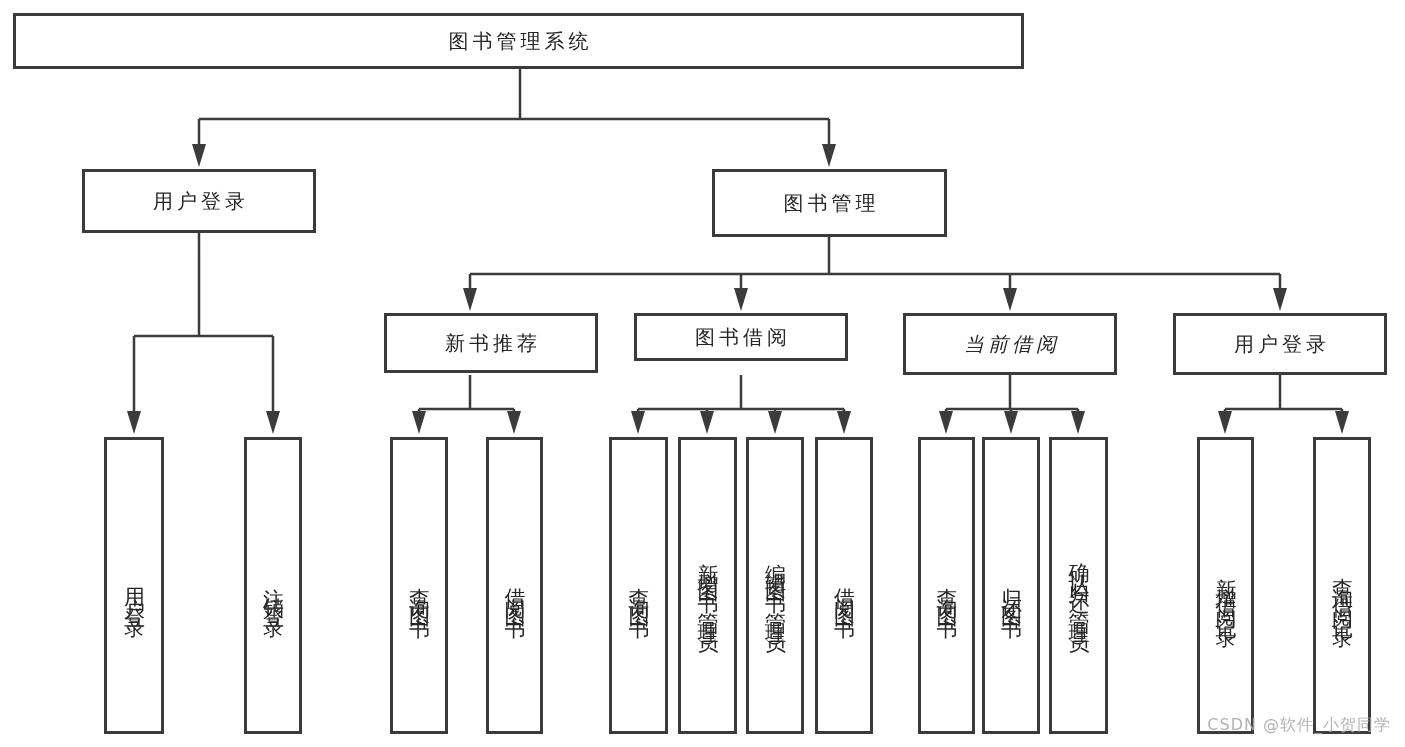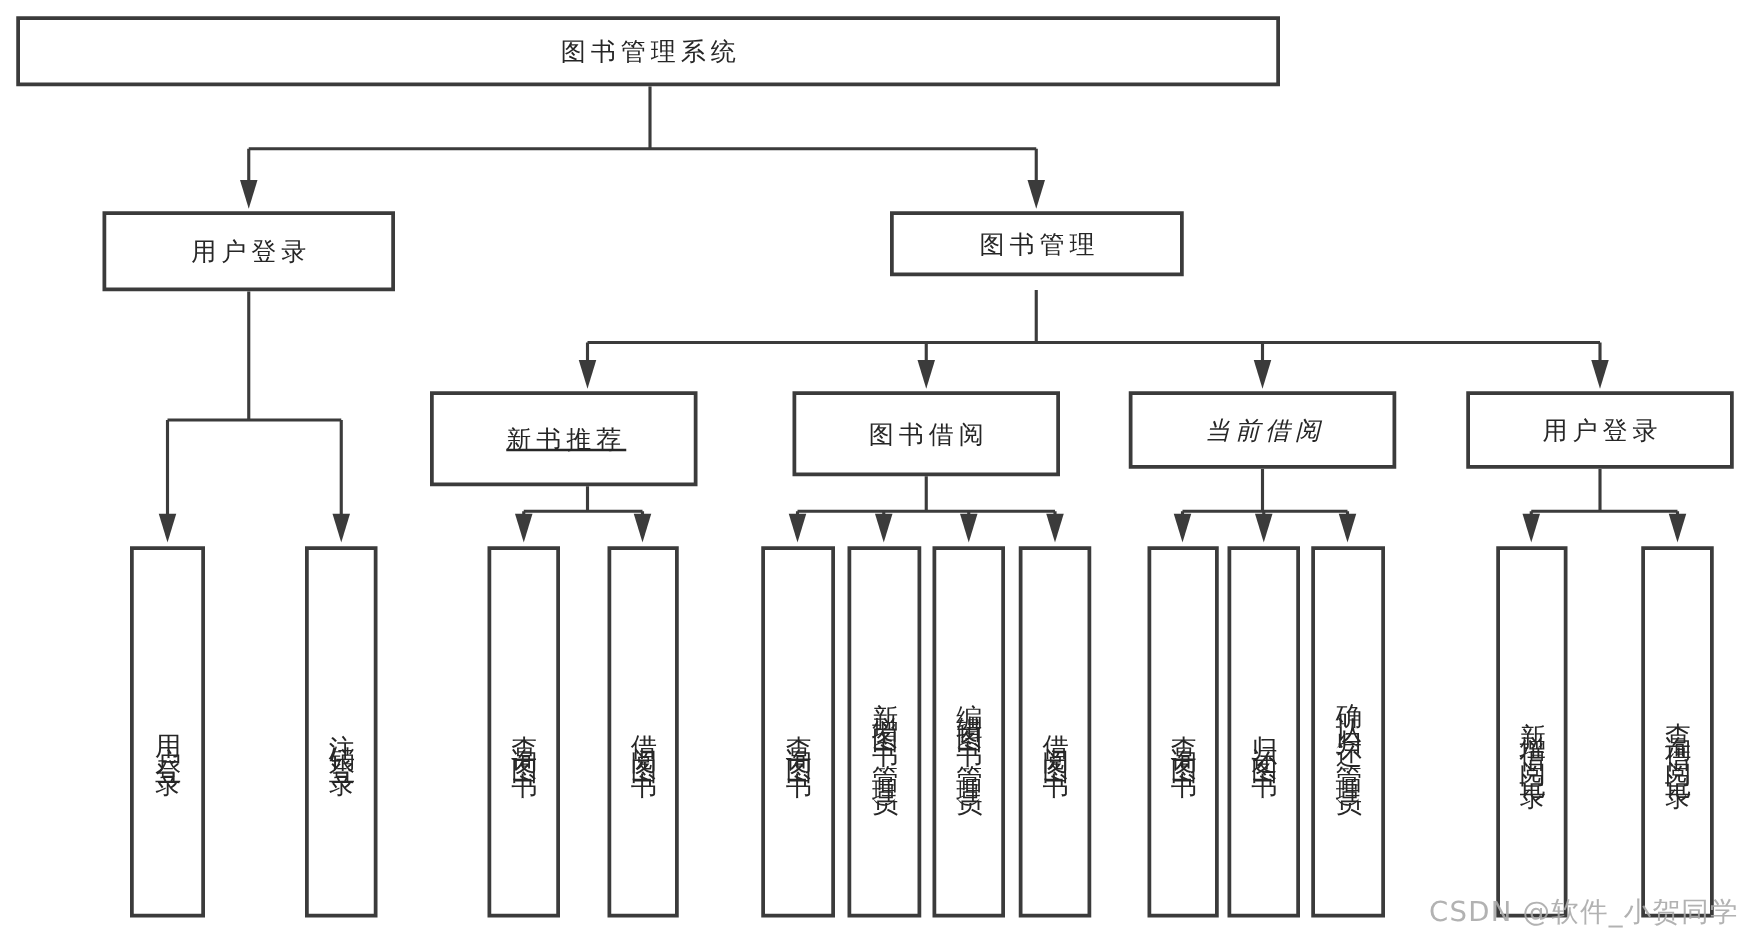--- a/index.html
+++ b/index.html
@@ -20,21 +20,21 @@
   }
   .vtext{
     writing-mode:vertical-rl;text-orientation:mixed;
     font-size:21px;letter-spacing:10px;margin-bottom:-10px;
     white-space:nowrap;color:#262626;line-height:1;
   }
   .connectors{position:absolute;left:0;top:0;width:1405px;height:747px;pointer-events:none;}
   .connectors path{stroke:#3b3b3b;stroke-width:2.5;fill:none;}
   .connectors polygon{fill:#3b3b3b;stroke:none;}
   .watermark{
-    position:absolute;top:715px;right:14px;font-size:22px;letter-spacing:1px;
+    position:absolute;top:715px;right:14px;font-size:16px;letter-spacing:1px;
     color:rgba(170,170,170,0.9);z-index:5;white-space:nowrap;
   }
 </style>
 </head>
 <body>
 
 <div class="stage">
 
   <svg class="connectors" width="1405" height="747" viewBox="0 0 1405 747" aria-hidden="true">
     <path d="
@@ -68,28 +68,28 @@
     </g>
   </svg>
 
   <div class="box" style="left:13px;top:13px;width:1011px;height:56px;">
     <span class="hlabel">图书管理系统</span>
   </div>
 
   <div class="box" style="left:82px;top:169px;width:234px;height:64px;">
     <span class="hlabel">用户登录</span>
   </div>
-  <div class="box" style="left:712px;top:169px;width:235px;height:52px;">
+  <div class="box" style="left:712px;top:169px;width:235px;height:68px;">
     <span class="hlabel">图书管理</span>
   </div>
 
-  <div class="box" style="left:344px;top:313px;width:214px;height:76px;text-decoration:underline;">
+  <div class="box" style="left:384px;top:313px;width:214px;height:60px;">
     <span class="hlabel">新书推荐</span>
   </div>
-  <div class="box" style="left:634px;top:313px;width:214px;height:68px;">
+  <div class="box" style="left:634px;top:313px;width:214px;height:48px;">
     <span class="hlabel">图书借阅</span>
   </div>
   <div class="box" style="left:903px;top:313px;width:214px;height:62px;font-style:italic;">
     <span class="hlabel">当前借阅</span>
   </div>
   <div class="box" style="left:1173px;top:313px;width:214px;height:62px;">
     <span class="hlabel">用户登录</span>
   </div>
 
   <div class="leaf" style="left:104px;width:60px;">

